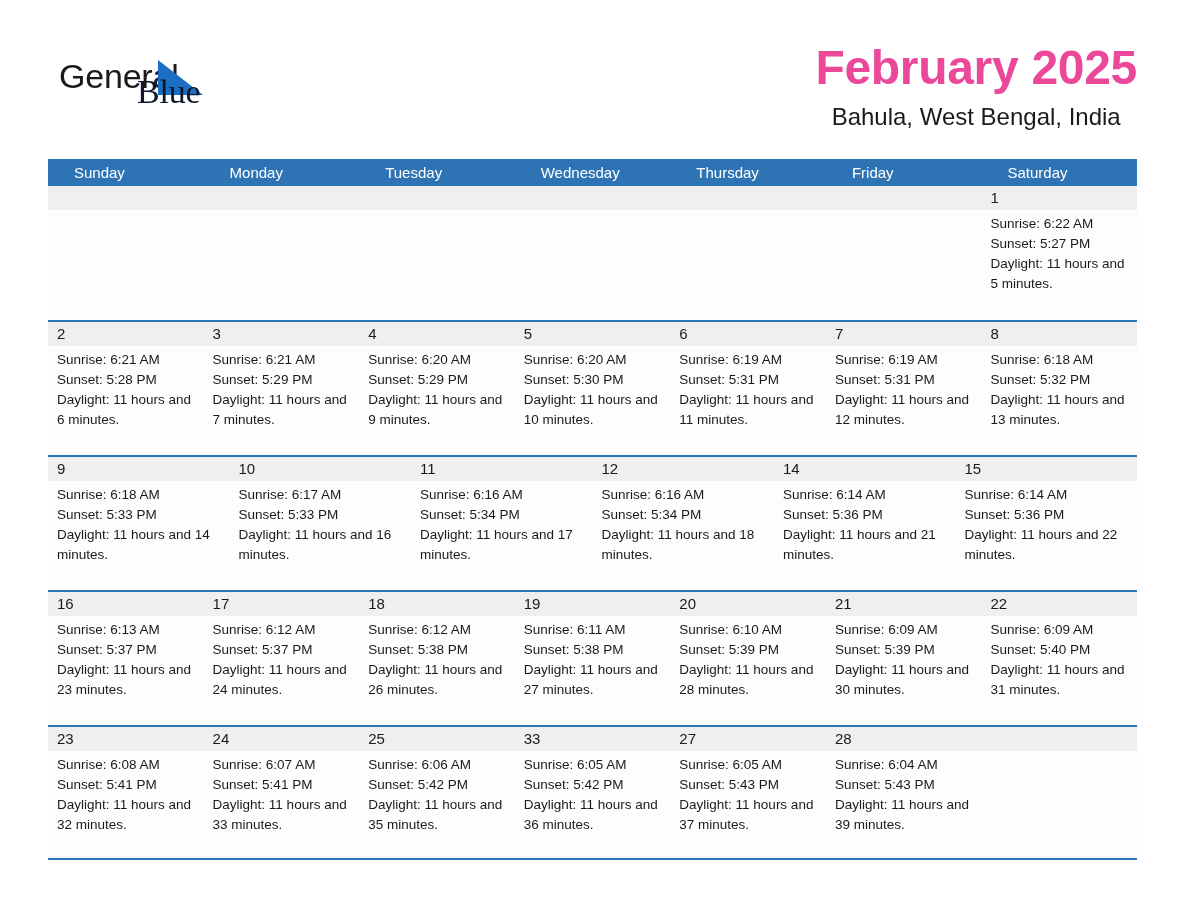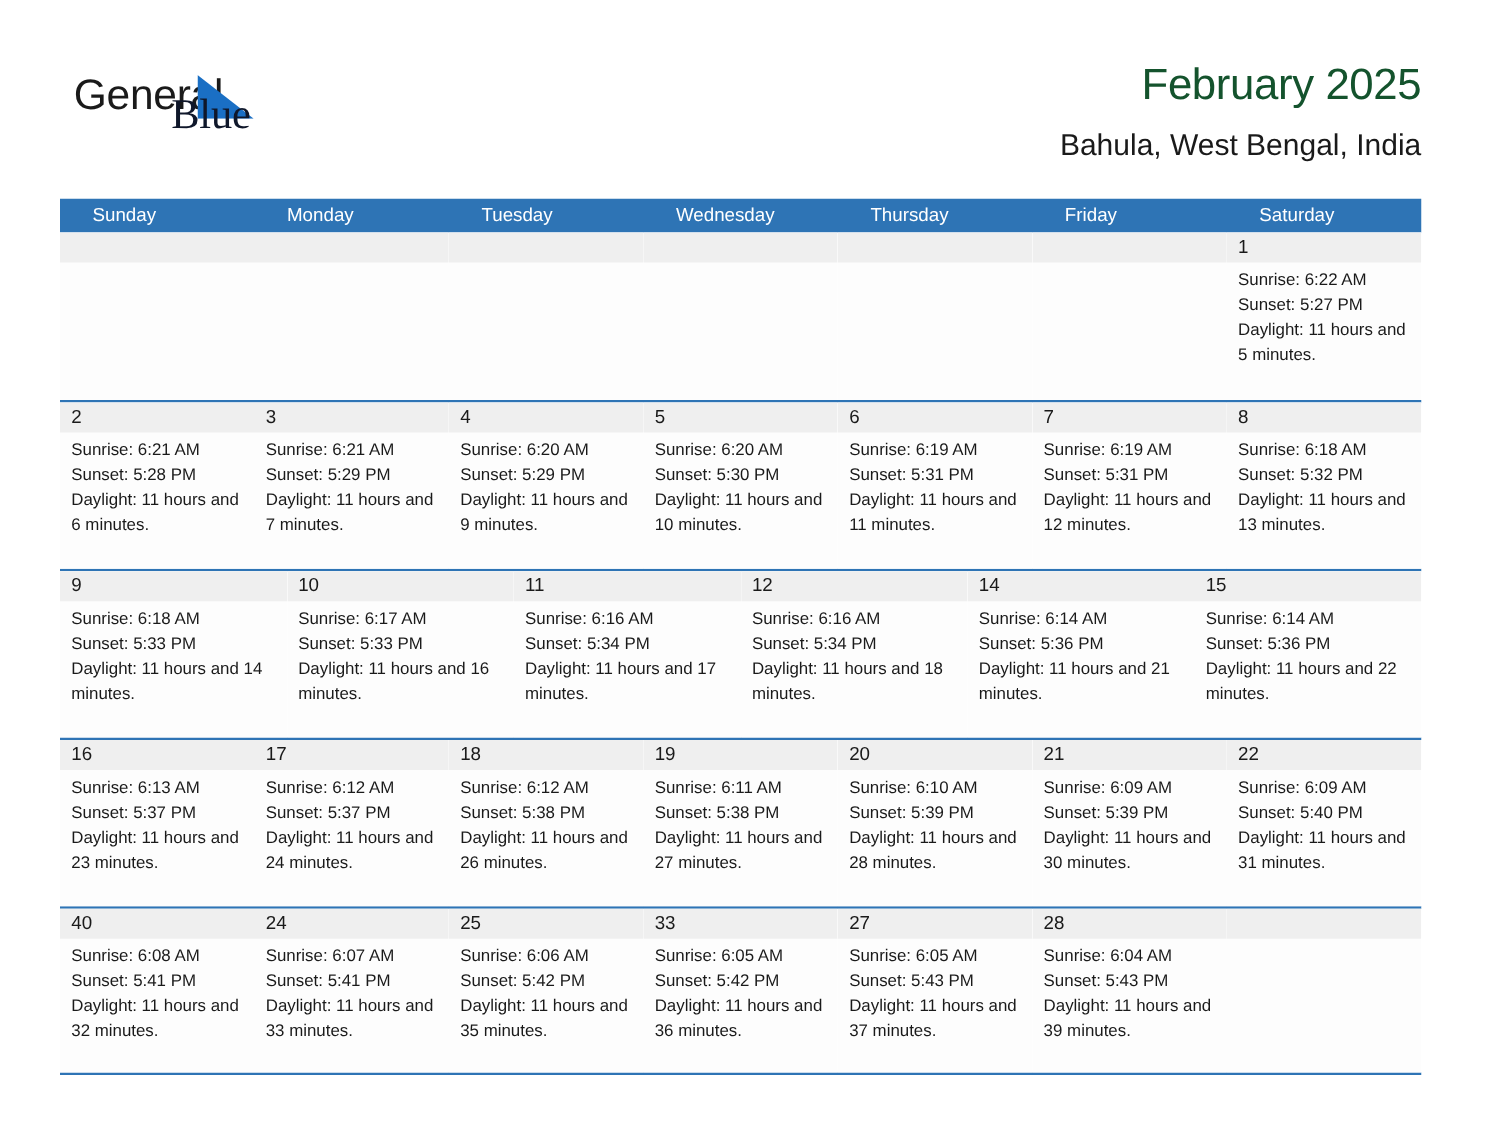--- a/index.html
+++ b/index.html
@@ -63,24 +63,24 @@
     font-family: Liberation Serif, serif;
   }
 
   .title-block {
     position: absolute;
     right: 0;
     top: 0;
     text-align: right;
   }
   .cal-title {
-    font-size: 35px;
+    font-size: 48px;
     line-height: 52px;
-    color: #14532d;
-    font-weight: normal;
+    color: #ec4899;
+    font-weight: bold;
     letter-spacing: -0.3px;
   }
   .cal-subtitle {
     margin-top: 8px;
     font-size: 24px;
     line-height: 30px;
     color: #1a1a1a;
     font-weight: normal;
     text-align: center;
   }
@@ -334,21 +334,21 @@
       <div class="cell">
           <div class="daynum-band"><span class="daynum">22</span></div>
           <div class="info">Sunrise: 6:09 AM
 Sunset: 5:40 PM
 Daylight: 11 hours and 31 minutes.</div>
         </div>
     </div>
 
     <div class="cal-row last-row">
       <div class="cell">
-          <div class="daynum-band"><span class="daynum">40</span></div>
+          <div class="daynum-band"><span class="daynum">23</span></div>
           <div class="info">Sunrise: 6:08 AM
 Sunset: 5:41 PM
 Daylight: 11 hours and 32 minutes.</div>
         </div>
       <div class="cell">
           <div class="daynum-band"><span class="daynum">24</span></div>
           <div class="info">Sunrise: 6:07 AM
 Sunset: 5:41 PM
 Daylight: 11 hours and 33 minutes.</div>
         </div>

